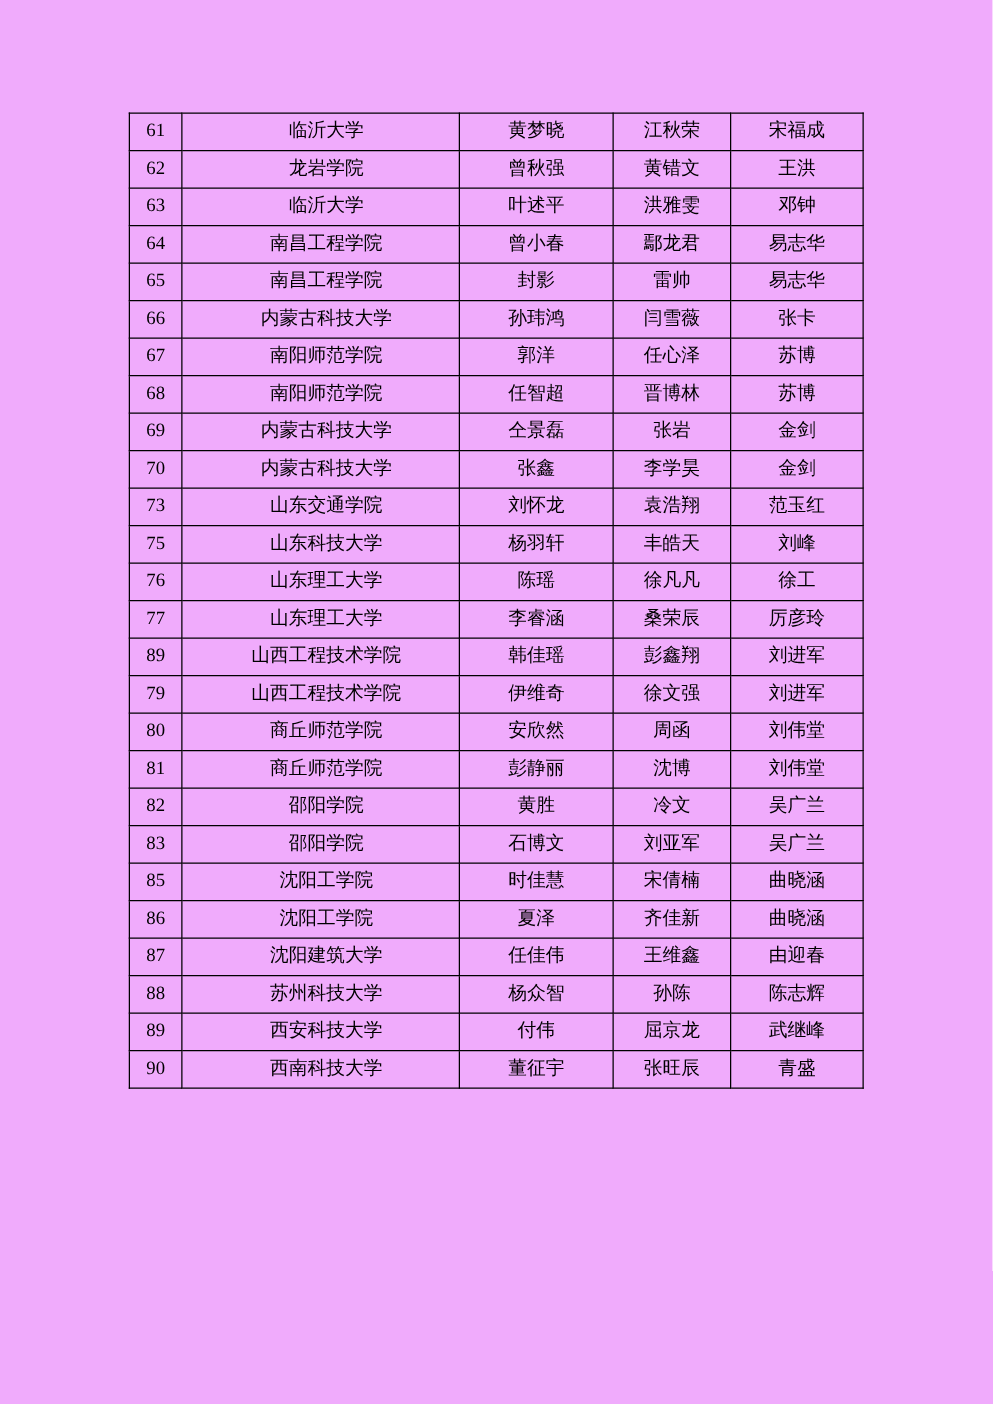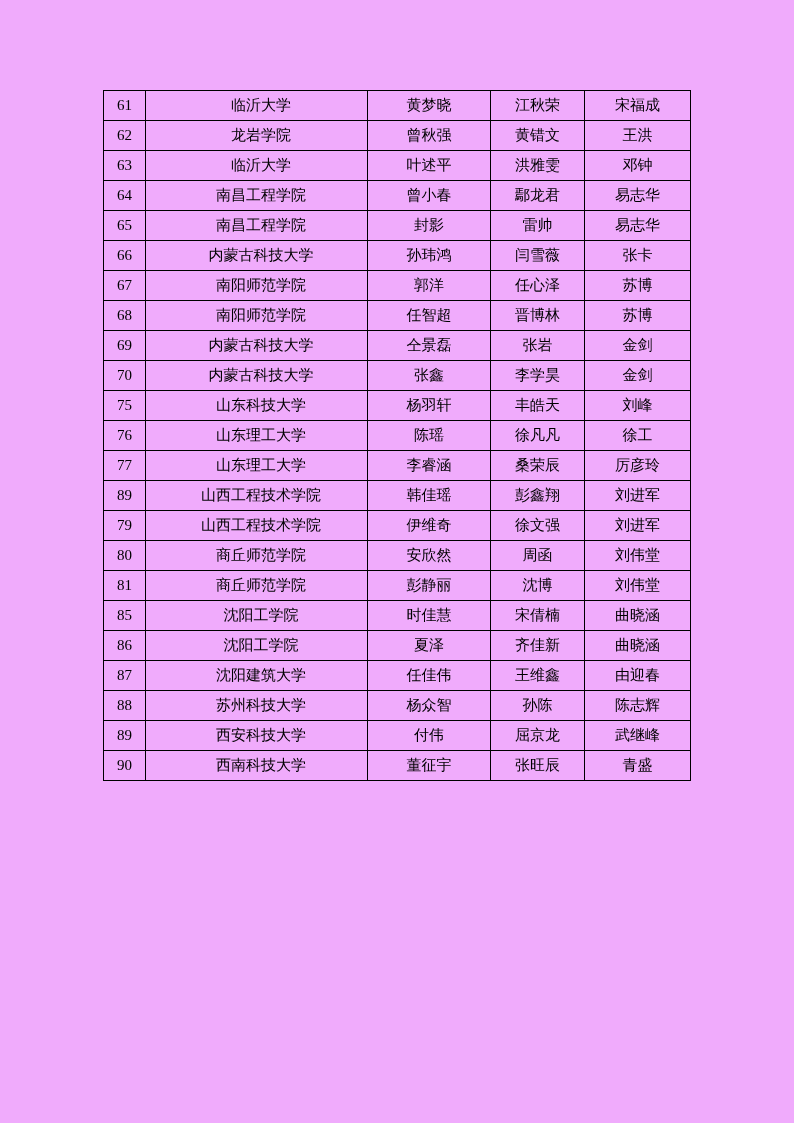--- a/index.html
+++ b/index.html
@@ -123,20 +123,27 @@
           <td class="cell-name">金剑</td>
         </tr>
         <tr>
           <td class="cell-index">70</td>
           <td class="cell-university">内蒙古科技大学</td>
           <td class="cell-name">张鑫</td>
           <td class="cell-name">李学昊</td>
           <td class="cell-name">金剑</td>
         </tr>
         <tr>
+          <td class="cell-index">73</td>
+          <td class="cell-university">山东交通学院</td>
+          <td class="cell-name">刘怀龙</td>
+          <td class="cell-name">袁浩翔</td>
+          <td class="cell-name">范玉红</td>
+        </tr>
+        <tr>
           <td class="cell-index">75</td>
           <td class="cell-university">山东科技大学</td>
           <td class="cell-name">杨羽轩</td>
           <td class="cell-name">丰皓天</td>
           <td class="cell-name">刘峰</td>
         </tr>
         <tr>
           <td class="cell-index">76</td>
           <td class="cell-university">山东理工大学</td>
           <td class="cell-name">陈瑶</td>
@@ -172,20 +179,34 @@
           <td class="cell-name">刘伟堂</td>
         </tr>
         <tr>
           <td class="cell-index">81</td>
           <td class="cell-university">商丘师范学院</td>
           <td class="cell-name">彭静丽</td>
           <td class="cell-name">沈博</td>
           <td class="cell-name">刘伟堂</td>
         </tr>
         <tr>
+          <td class="cell-index">82</td>
+          <td class="cell-university">邵阳学院</td>
+          <td class="cell-name">黄胜</td>
+          <td class="cell-name">冷文</td>
+          <td class="cell-name">吴广兰</td>
+        </tr>
+        <tr>
+          <td class="cell-index">83</td>
+          <td class="cell-university">邵阳学院</td>
+          <td class="cell-name">石博文</td>
+          <td class="cell-name">刘亚军</td>
+          <td class="cell-name">吴广兰</td>
+        </tr>
+        <tr>
           <td class="cell-index">85</td>
           <td class="cell-university">沈阳工学院</td>
           <td class="cell-name">时佳慧</td>
           <td class="cell-name">宋倩楠</td>
           <td class="cell-name">曲晓涵</td>
         </tr>
         <tr>
           <td class="cell-index">86</td>
           <td class="cell-university">沈阳工学院</td>
           <td class="cell-name">夏泽</td>

